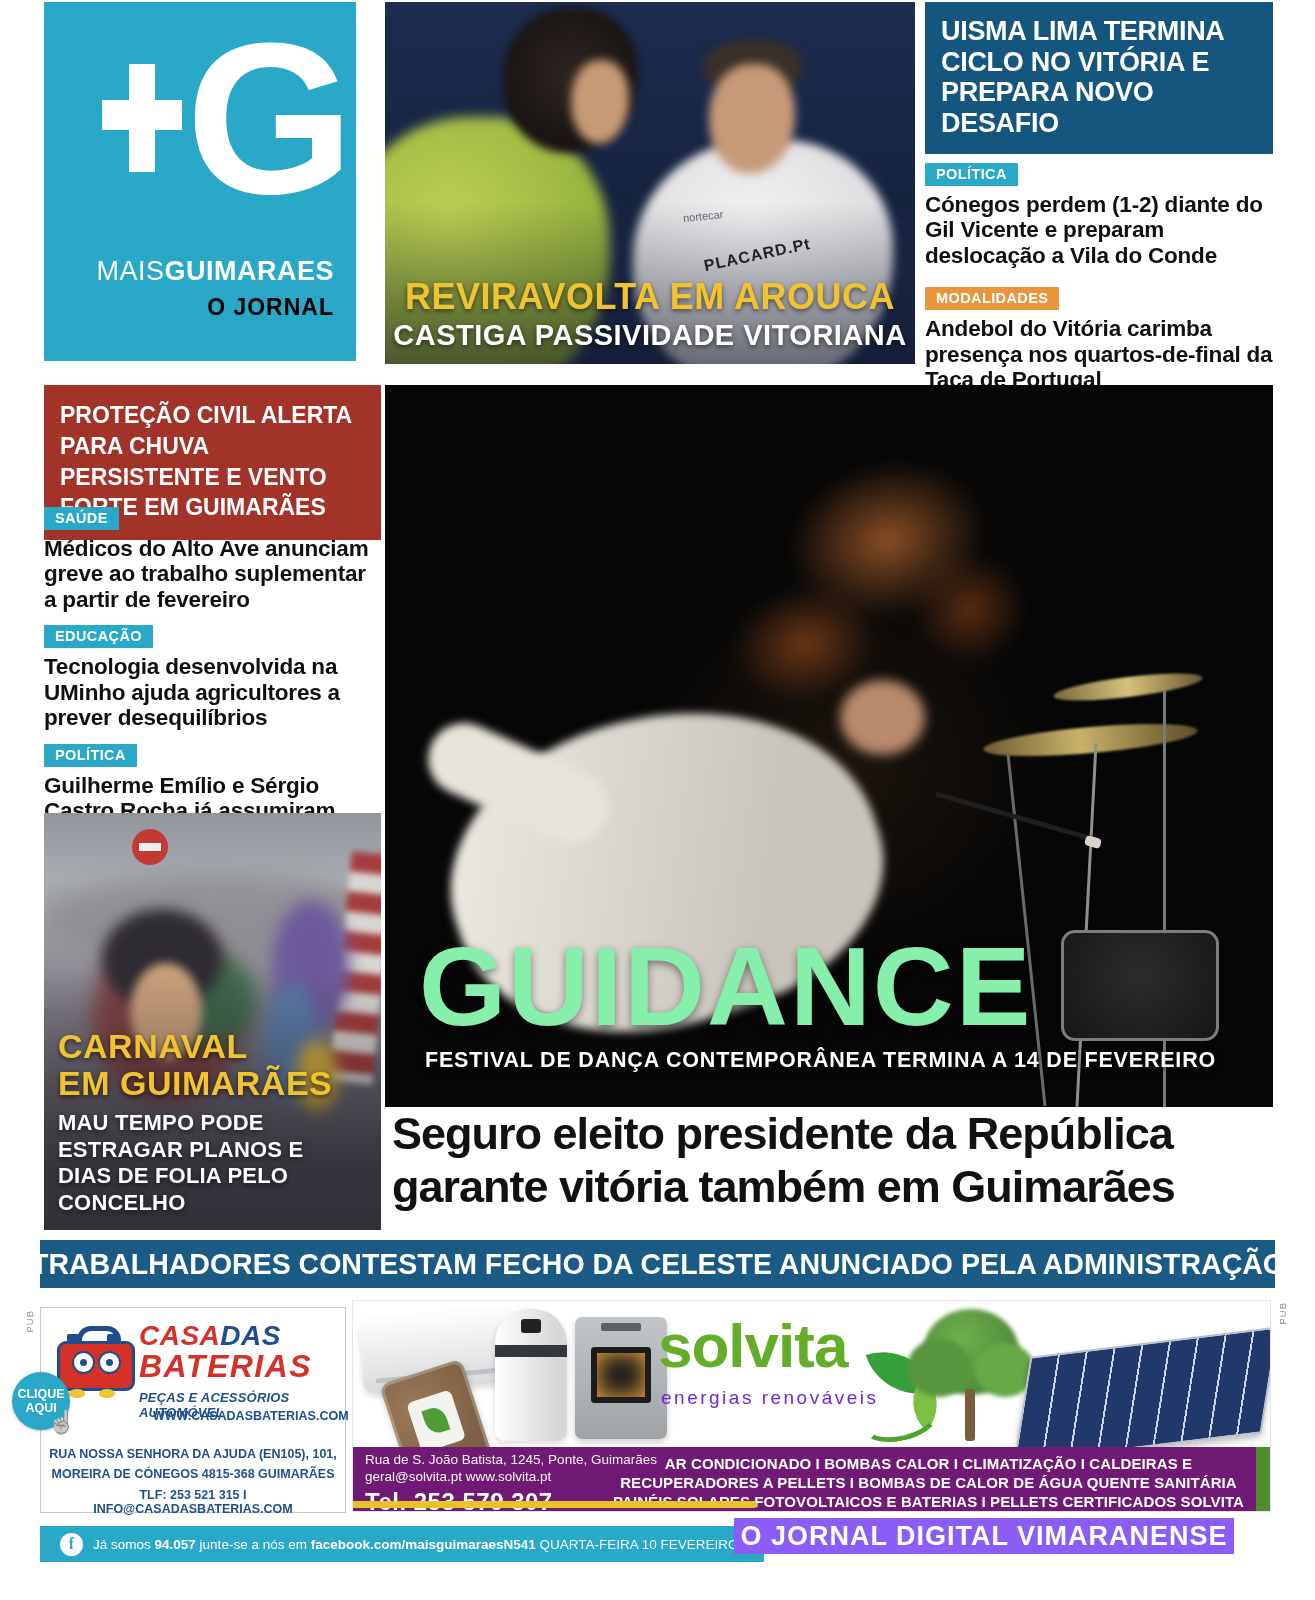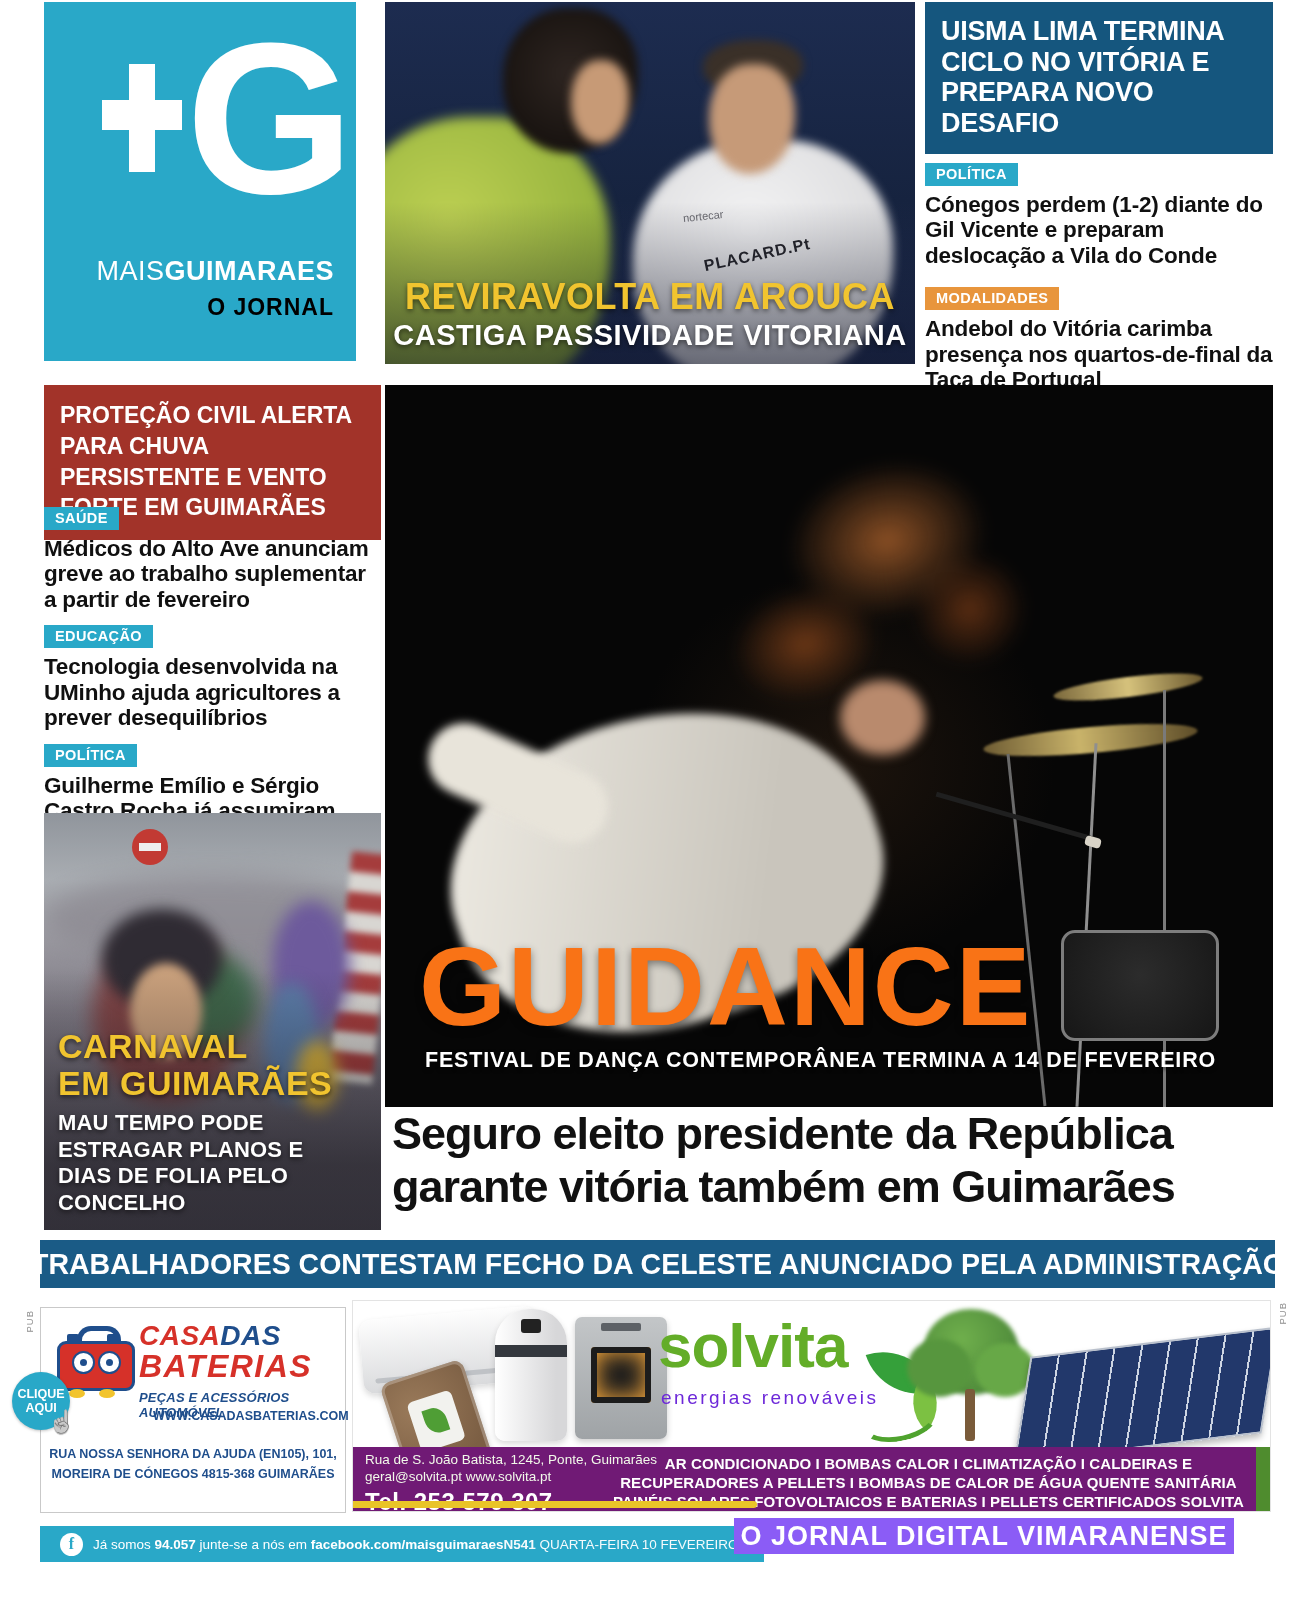--- a/index.html
+++ b/index.html
@@ -87,21 +87,21 @@
      background:linear-gradient(90deg,#6e5c33,#c9b36a 45%,#5d4c28);}
   .gd-cym2{left:668px;top:292px;width:150px;height:20px;border-radius:50%;transform:rotate(-7deg);filter:blur(1px);
      background:linear-gradient(90deg,#7a683c,#d6c27c 50%,#6a582e);}
   .gd-stand1{left:700px;top:358px;width:3px;height:364px;background:#8f8f8f;transform:rotate(3deg);}
   .gd-stand2{left:778px;top:305px;width:3px;height:417px;background:#7a7a7a;}
   .gd-stand3{left:640px;top:368px;width:3px;height:354px;background:#6a6a6a;transform:rotate(-6deg);}
   .gd-drum{left:676px;top:545px;width:152px;height:105px;background:radial-gradient(circle at 50% 40%,#2c2c2c,#161616);
            border:3px solid #7d7d7d;border-radius:14px;}
   .gd-mic{left:548px;top:430px;width:170px;height:5px;background:#1f1f1f;transform:rotate(16deg);}
   .gd-mictip{left:700px;top:452px;width:16px;height:10px;background:#d9d4c8;border-radius:4px;transform:rotate(16deg);}
-  .gd-title{position:absolute;left:34px;bottom:64px;font-size:112px;font-weight:900;color:#f97316;
+  .gd-title{position:absolute;left:34px;bottom:64px;font-size:112px;font-weight:900;color:#86efac;
             line-height:1;letter-spacing:2px;text-shadow:0 3px 8px rgba(0,0,0,.45);}
   .gd-sub{position:absolute;left:40px;bottom:34px;font-size:21.5px;font-weight:800;color:#fff;letter-spacing:.8px;
           text-shadow:0 2px 4px rgba(0,0,0,.6);}
 
   
   .main-h{left:392px;top:1108px;width:885px;color:#111;font-weight:800;font-size:45px;line-height:1.17;letter-spacing:-1px;}
 
   
   .banner{left:40px;top:1240px;width:1235px;height:48px;background:#1A5B86;display:flex;align-items:center;justify-content:center;}
   .banner span{font-size:30px;font-weight:800;color:#fff;white-space:nowrap;transform:scaleX(.95);letter-spacing:0;}
@@ -308,20 +308,21 @@
     <div class="casa-name">
       <div class="l1"><span class="red">CASA</span><span class="blue">DAS</span></div>
       <div class="l2">BATERIAS</div>
     </div>
     <div class="casa-tag">PEÇAS E ACESSÓRIOS AUTOMÓVEL</div>
     <div class="casa-web">WWW.CASADASBATERIAS.COM</div>
     <div class="casa-addr">
       <div>RUA NOSSA SENHORA DA AJUDA (EN105), 101,</div>
       <div>MOREIRA DE CÓNEGOS 4815-368 GUIMARÃES</div>
     </div>
+    <div class="casa-contact">TLF: 253 521 315   I   INFO@CASADASBATERIAS.COM</div>
   </div>
   <div class="abs click-badge">
     <span>CLIQUE</span>
     <span>AQUI</span>
     <span class="click-hand">☝</span>
   </div>
 
   <div class="abs solv">
     <div class="it sv-ac"></div>
     <div class="it sv-cyl"></div>

